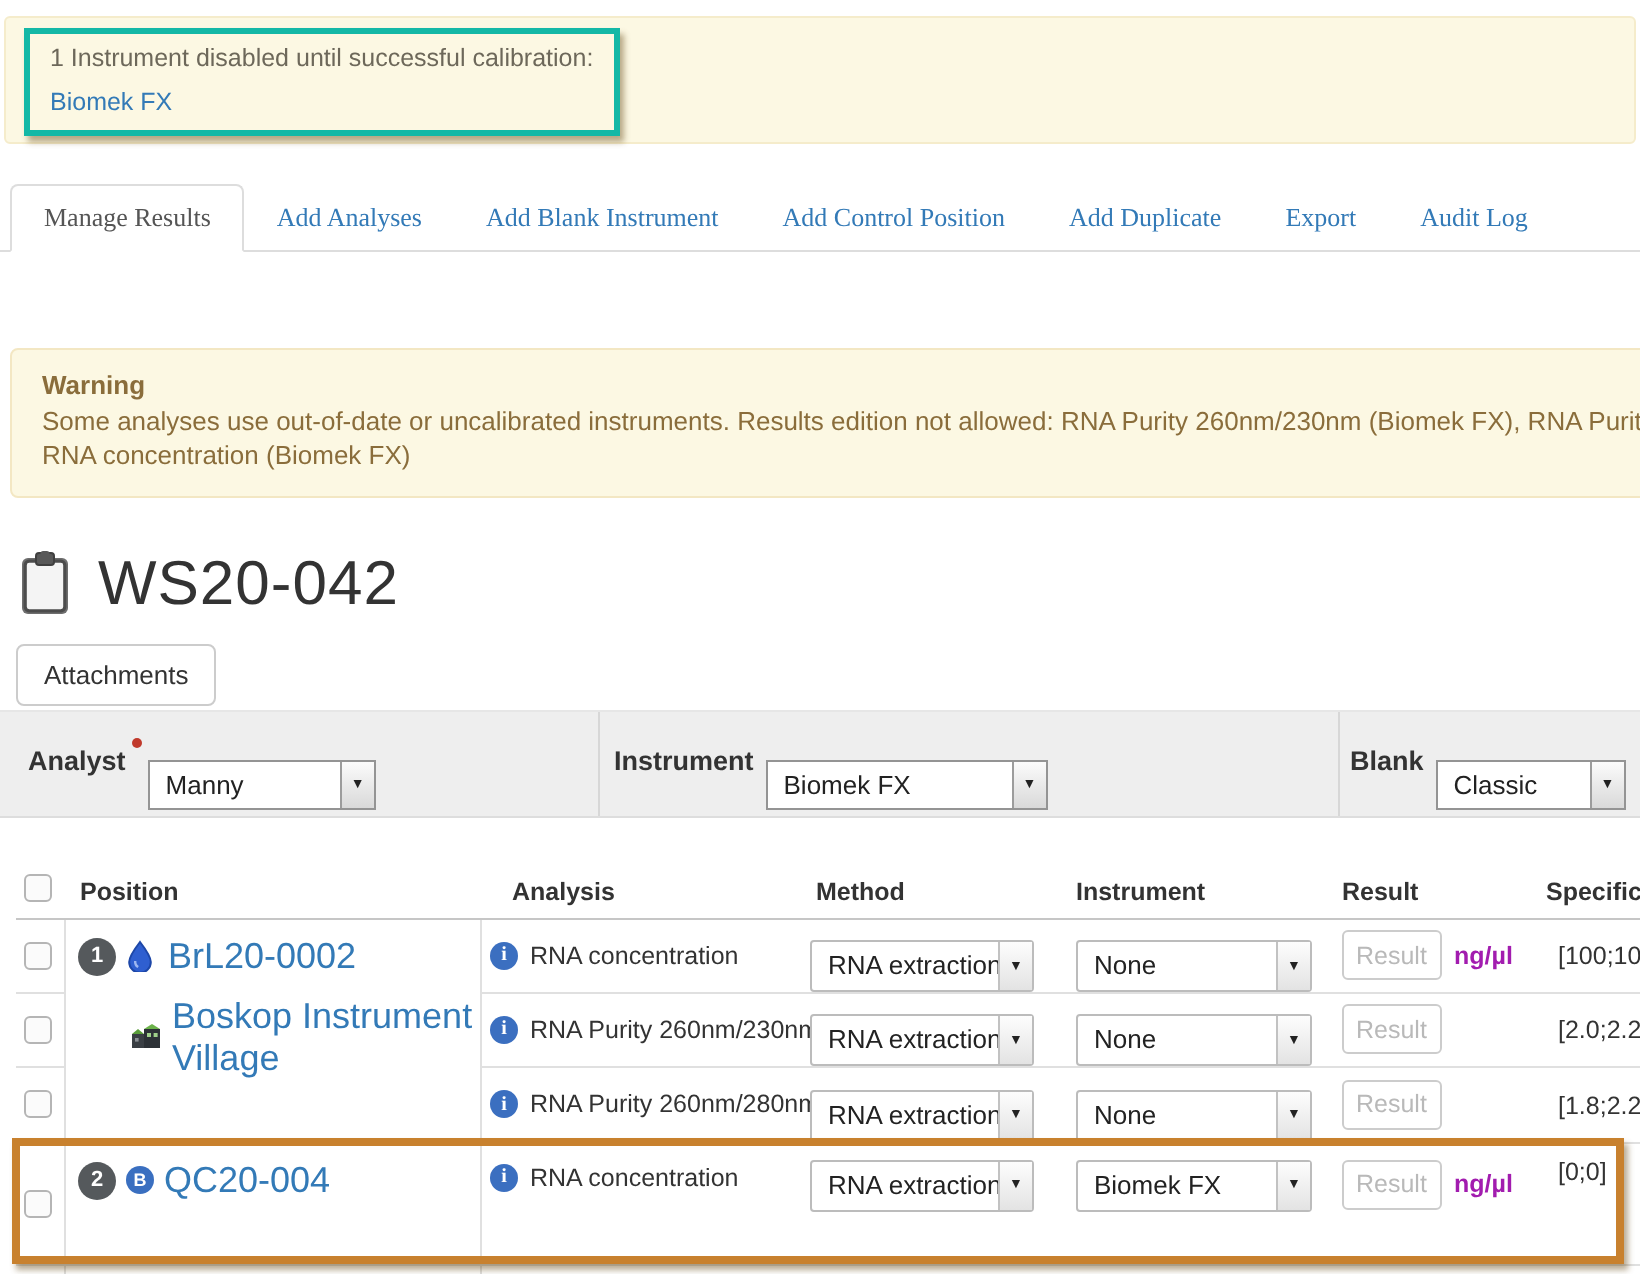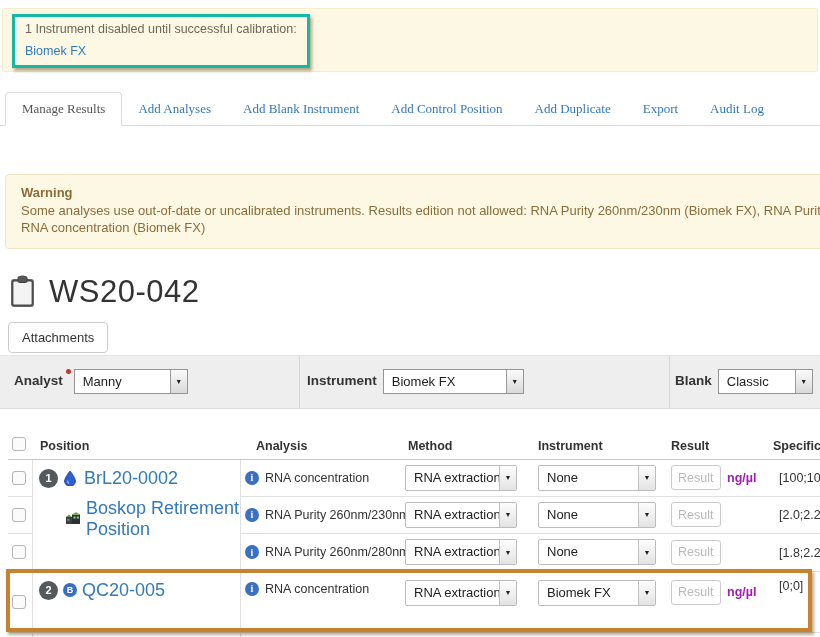--- a/index.html
+++ b/index.html
@@ -43,21 +43,21 @@
   .fsec { border-right:1px solid #d7d7d7; padding-top:13px; display:flex; align-items:flex-start; }
   .fsec.s1 { width:300px; padding-left:14px; }
   .fsec.s2 { width:370px; padding-left:7px; }
   .fsec.s3 { width:340px; padding-left:5px; }
   .flabel { font-weight:bold; font-size:13.5px; color:#333; margin-top:4px; white-space:nowrap; }
   .req-dot { display:inline-block; width:5px; height:5px; border-radius:50%;
     background:#c0392b; margin:0 3px 0 3px; vertical-align:7px; }
 
   
   .sel { display:inline-flex; align-items:stretch; background:#fff; border:1px solid #949494;
-    height:25px; cursor:pointer; }
+    height:25px; cursor:pointer;margin-top:11px; }
   .sel .sel-val { padding:4px 8px 0 8px; font-size:13px; color:#222; flex:1;
     white-space:nowrap; overflow:hidden; }
   .sel .sel-btn { width:17px; border-left:1px solid #9c9c9c;
     background:linear-gradient(#fbfbfb,#d9d9d9); display:flex; align-items:center;
     justify-content:center; font-size:7px; color:#222; }
   .sel.lite { border-color:#bcbcbc; border-radius:2px; height:26px; }
   .sel.lite .sel-btn { border-left-color:#c2c2c2; background:linear-gradient(#fdfdfd,#e3e3e3); }
 
   
   .tbl { margin:24px 0 0 8px; width:912px; }
@@ -240,21 +240,21 @@
           <svg width="16" height="14" viewBox="0 0 16 14">
               <rect x="1" y="6" width="6" height="7" fill="#3a3f44"></rect>
               <rect x="7" y="3.5" width="8" height="9.5" fill="#2c3136"></rect>
               <path d="M1 6 L4 3.5 L7 6 Z" fill="#5a9e3a"></path>
               <path d="M7 3.5 L11 1 L15 3.5 Z" fill="#6cb24a"></path>
               <rect x="8.5" y="5.5" width="2" height="2" fill="#9fd08a"></rect>
               <rect x="11.8" y="5.5" width="2" height="2" fill="#9fd08a"></rect>
               <rect x="2.5" y="8" width="1.8" height="1.8" fill="#8a8f94"></rect>
             </svg>
         </span>
-        <a class="link">Boskop Retirement Position</a>
+        <a class="link">Boskop Instrument Village</a>
       </div>
     </div>
     <div class="rows-col">
 
       <div class="arow">
         <div class="cell-ana ana-wrap">
           <span class="info-ic">i</span>
           <span class="ana-txt">RNA concentration</span>
         </div>
         <div class="cell-met">
@@ -329,21 +329,21 @@
     <div class="hl-row-box"></div>
     <div class="cb-col">
       <div class="cb-cell h60">
           <input type="checkbox" class="cb" style="">
         </div>
     </div>
     <div class="pos-cell">
       <div class="pos-line">
         <span class="badge">2</span>
         <span class="info-ic" style="background:#3a6fc0;font-family:'Liberation Sans',sans-serif;font-size:9px;">B</span>
-        <a class="link">QC20-005</a>
+        <a class="link">QC20-004</a>
       </div>
     </div>
     <div class="rows-col">
       <div class="arow tall">
         <div class="cell-ana ana-wrap" style="margin-top:4px;">
           <span class="info-ic">i</span>
           <span class="ana-txt">RNA concentration</span>
         </div>
         <div class="cell-met">
           <span class="sel lite">

